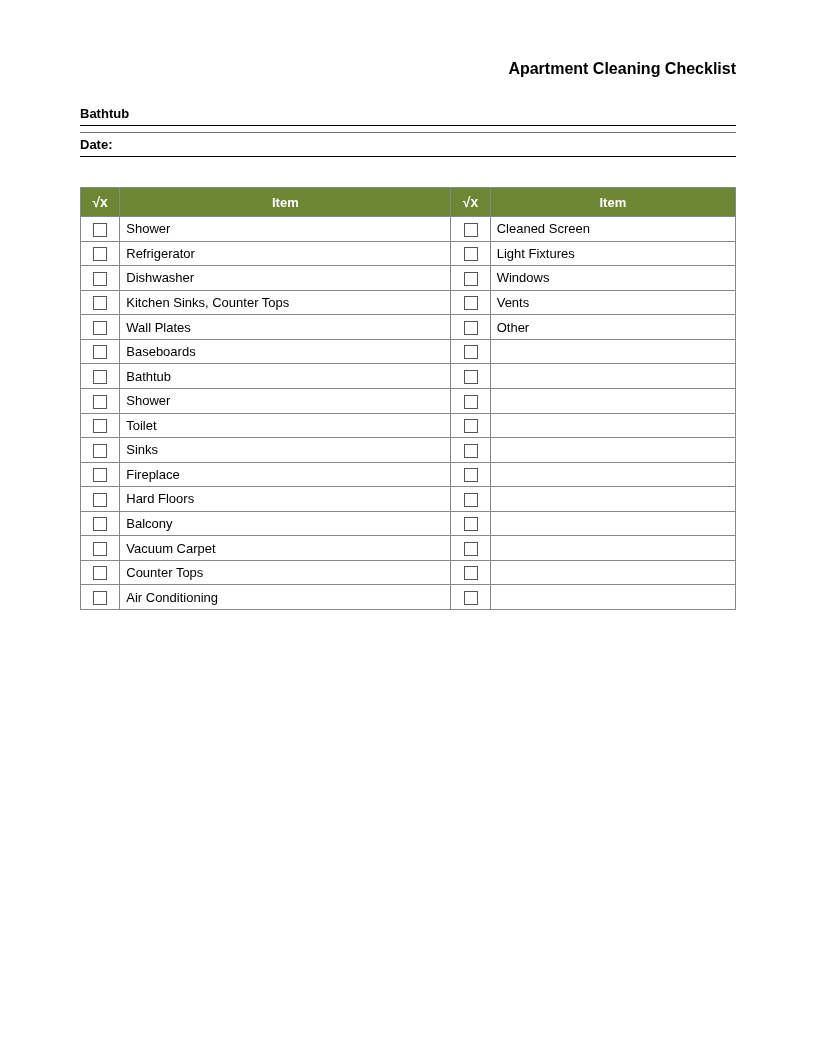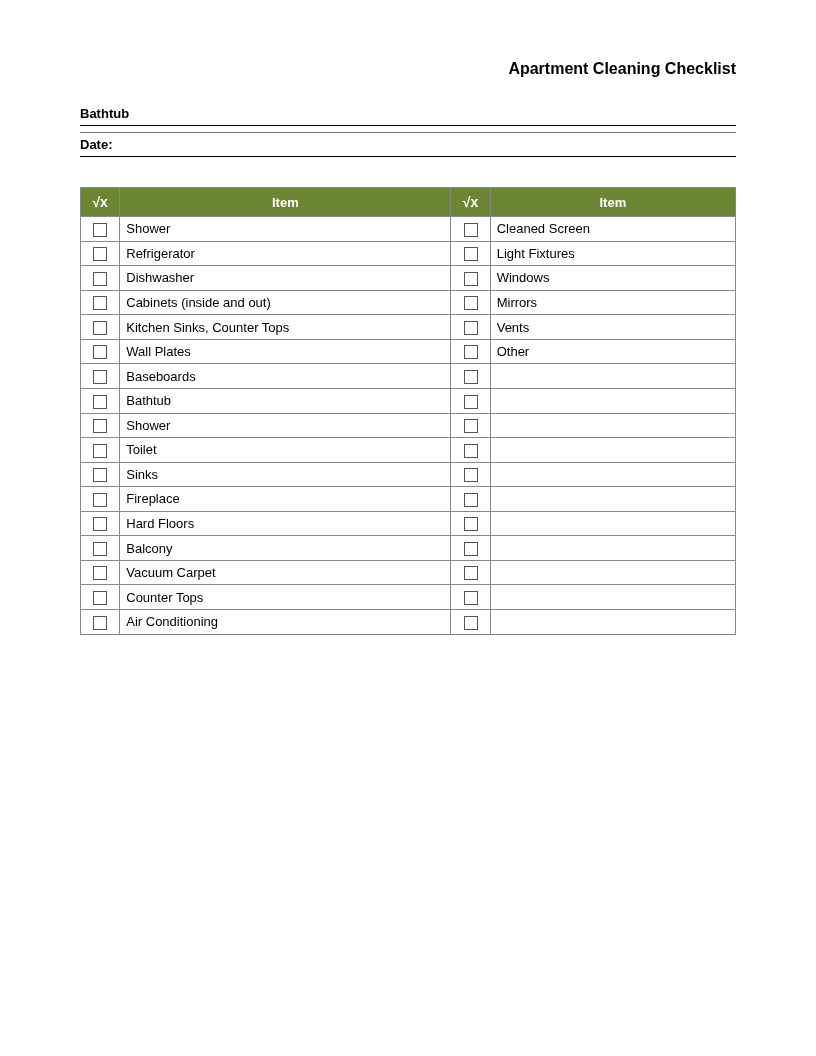--- a/index.html
+++ b/index.html
@@ -134,26 +134,20 @@
         <td>Light Fixtures</td>
       </tr>
       <tr>
         <td class="checkbox-cell"><span class="checkbox-box"></span></td>
         <td>Dishwasher</td>
         <td class="checkbox-cell"><span class="checkbox-box"></span></td>
         <td>Windows</td>
       </tr>
       <tr>
         <td class="checkbox-cell"><span class="checkbox-box"></span></td>
-        <td>Cabinets  (inside and out)</td>
-        <td class="checkbox-cell"><span class="checkbox-box"></span></td>
-        <td>Mirrors</td>
-      </tr>
-      <tr>
-        <td class="checkbox-cell"><span class="checkbox-box"></span></td>
         <td>Kitchen Sinks, Counter Tops</td>
         <td class="checkbox-cell"><span class="checkbox-box"></span></td>
         <td>Vents</td>
       </tr>
       <tr>
         <td class="checkbox-cell"><span class="checkbox-box"></span></td>
         <td>Wall Plates</td>
         <td class="checkbox-cell"><span class="checkbox-box"></span></td>
         <td>Other</td>
       </tr>

